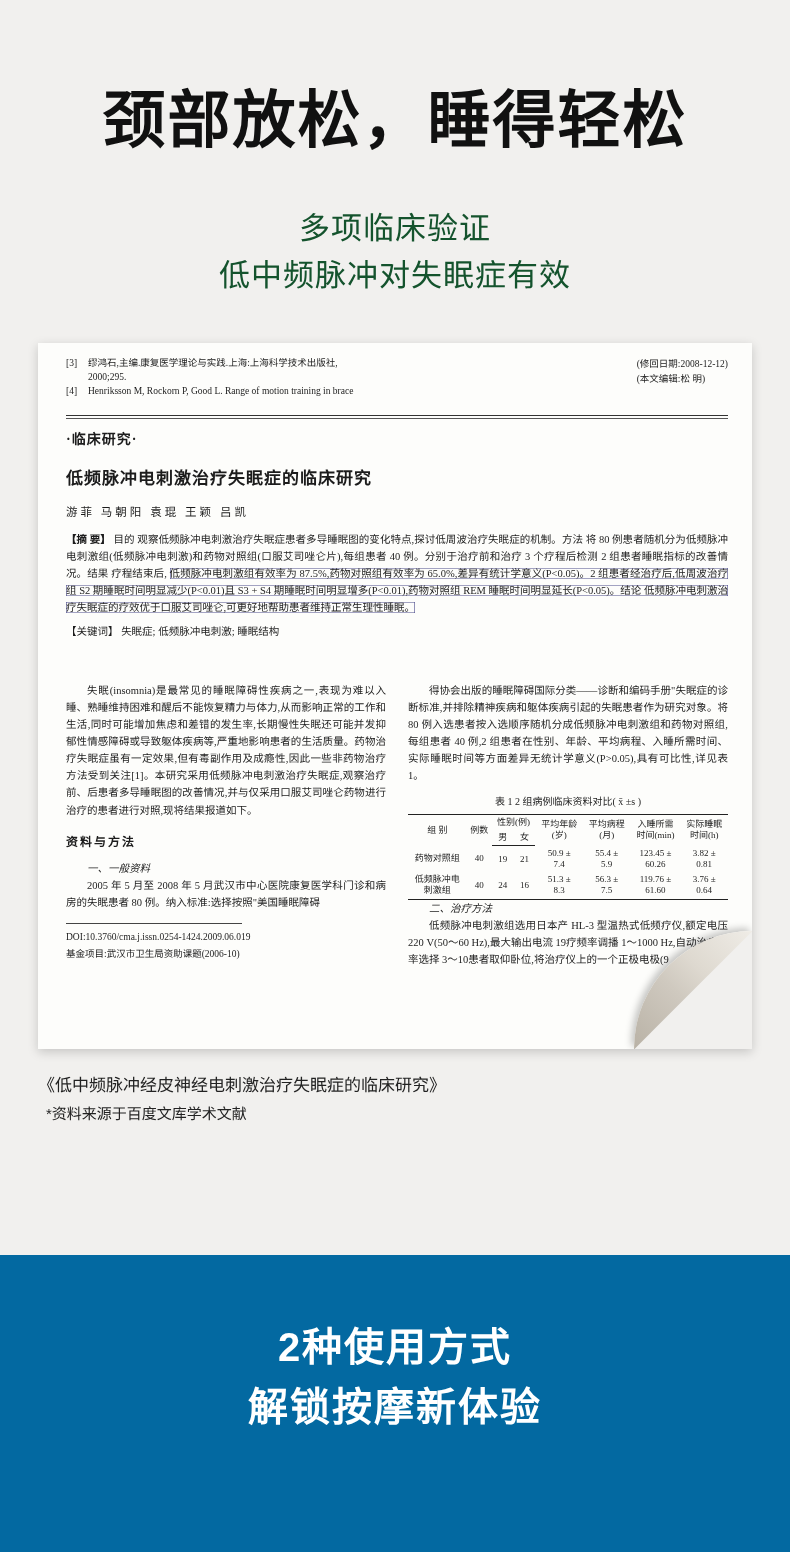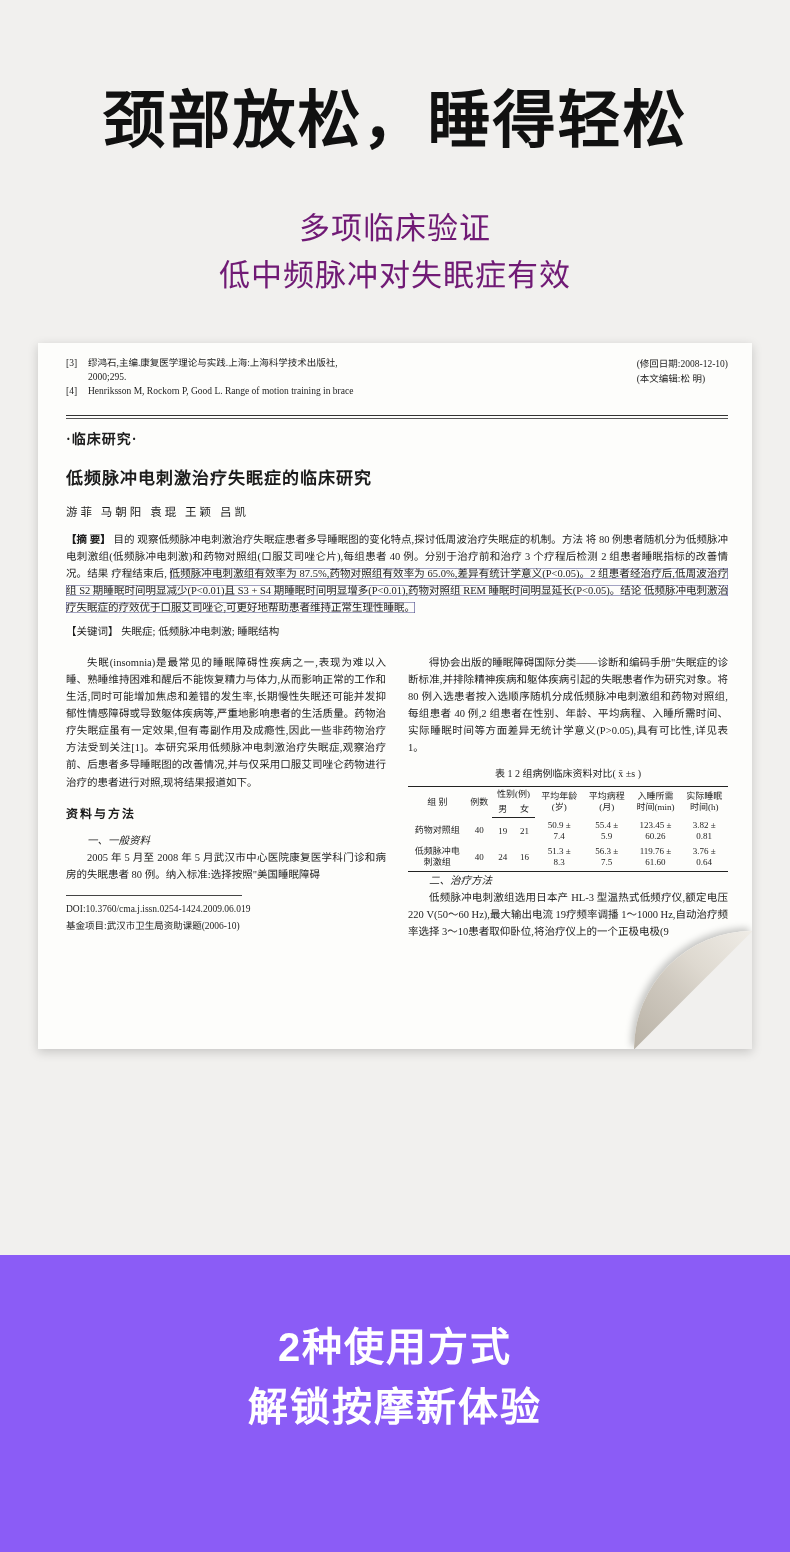--- a/index.html
+++ b/index.html
@@ -21,21 +21,21 @@
     margin:0;
     font-size:63px;
     font-weight:bold;
     letter-spacing:2px;
     color:#111;
     line-height:1.15;
   }
   .hero .sub{
     margin-top:50px;
     font-size:31px;
-    color:#701a75;
+    color:#14532d;
     line-height:1.5;
     letter-spacing:1px;
   }
 
   
   .paper-wrap{
     position:relative;
     margin:44px auto 0 auto;
     width:714px;height:706px;
   }
@@ -72,21 +72,21 @@
   .abs{
     font-size:10.5px;line-height:1.62;margin-top:12px;text-align:justify;
   }
   .abs .lb{font-weight:bold;}
   .hl{box-shadow:0 0 0 .6px #4a4a8a inset;}
   .kw{font-size:10.5px;margin-top:7px;}
 
   .cols{
     display:flex;gap:22px;margin-top:16px;
   }
-  .col{width:322px;font-size:10.5px;line-height:1.63;text-align:justify;}
+  .col{width:322px;font-size:10.5px;line-height:1.63;text-align:justify;margin-top:28px;}
   .col p{margin:0;text-indent:2em;}
   .chead{
     text-align:left;font-weight:bold;font-size:12px;margin:14px 0 8px 0;letter-spacing:2px;
   }
   .sub2{margin:10px 0 2px 0;text-indent:0;font-size:10.5px;font-style:italic;}
   .footnote{
     margin-top:12px;font-size:9.5px;line-height:1.7;
   }
   .footnote .fl{border-top:.8px solid #444;width:176px;margin-bottom:5px;}
 
@@ -116,21 +116,21 @@
   
   .caption{
     width:714px;margin:22px auto 0 auto;
     font-size:17px;color:#222;line-height:1.75;
   }
   .caption .c2{font-size:15px;margin-left:8px;}
 
   
   .band{
     position:absolute;left:0;bottom:0;width:790px;height:297px;
-    background:#8b5cf6;
+    background:#0369a1;
   }
   .band .t{
     position:absolute;left:0;right:0;top:62px;
     text-align:center;color:#fff;font-weight:bold;
     font-size:40px;line-height:1.5;letter-spacing:2px;
   }
 </style>
 </head>
 <body>
 
@@ -155,21 +155,21 @@
           </div>
           <div class="r">
             <span class="num"></span>
             <span>2000;295.</span>
           </div>
           <div class="r">
             <span class="num">[4]</span>
             <span>Henriksson M, Rockorn P, Good L. Range of motion training in brace</span>
           </div>
           <div class="meta">
-            <div>(修回日期:2008-12-10)</div>
+            <div>(修回日期:2008-12-12)</div>
             <div>(本文编辑:松   明)</div>
           </div>
         </div>
 
         <hr class="rule">
         <hr class="rule2">
 
         <div class="sect-tag">·临床研究·</div>
         <div class="ttl">低频脉冲电刺激治疗失眠症的临床研究</div>
         <div class="authors">游菲   马朝阳   袁琨   王颖   吕凯</div>
@@ -260,20 +260,24 @@
           </div>
 
         </div>
       </div>
 
       <div class="curl"></div>
     </div>
     <div class="curl-mask"></div>
   </div>
 
+  <div class="caption">
+    <div>《低中频脉冲经皮神经电刺激治疗失眠症的临床研究》</div>
+    <div class="c2">*资料来源于百度文库学术文献</div>
+  </div>
 
   <div class="band">
     <div class="t">
       <div>2种使用方式</div>
       <div>解锁按摩新体验</div>
     </div>
   </div>
 
 </div>
 

